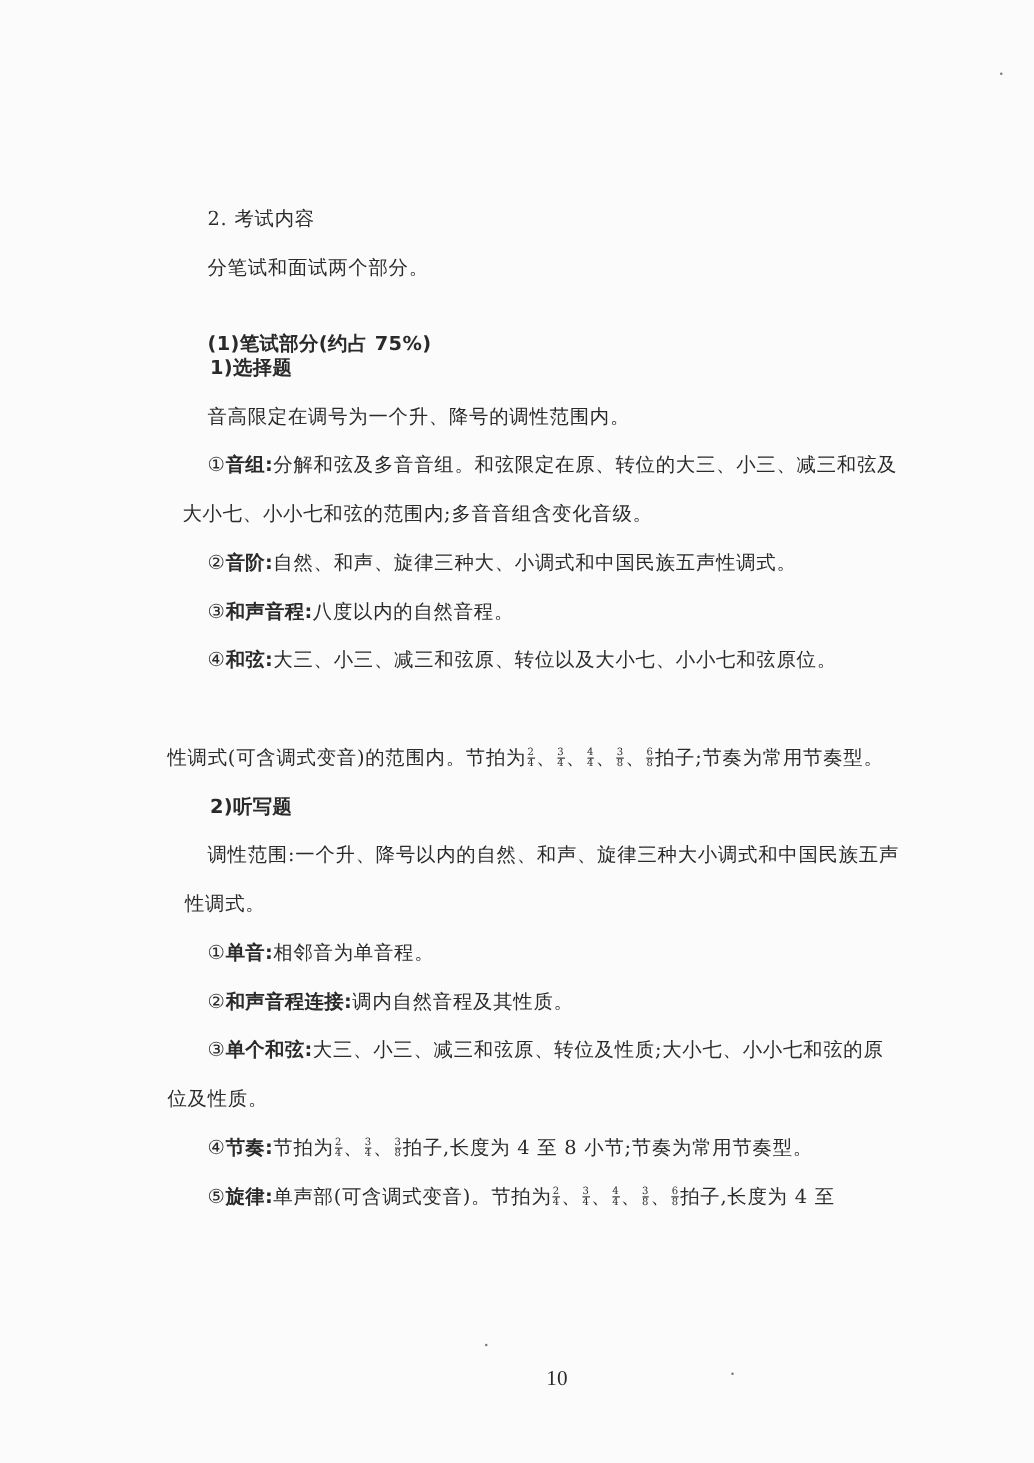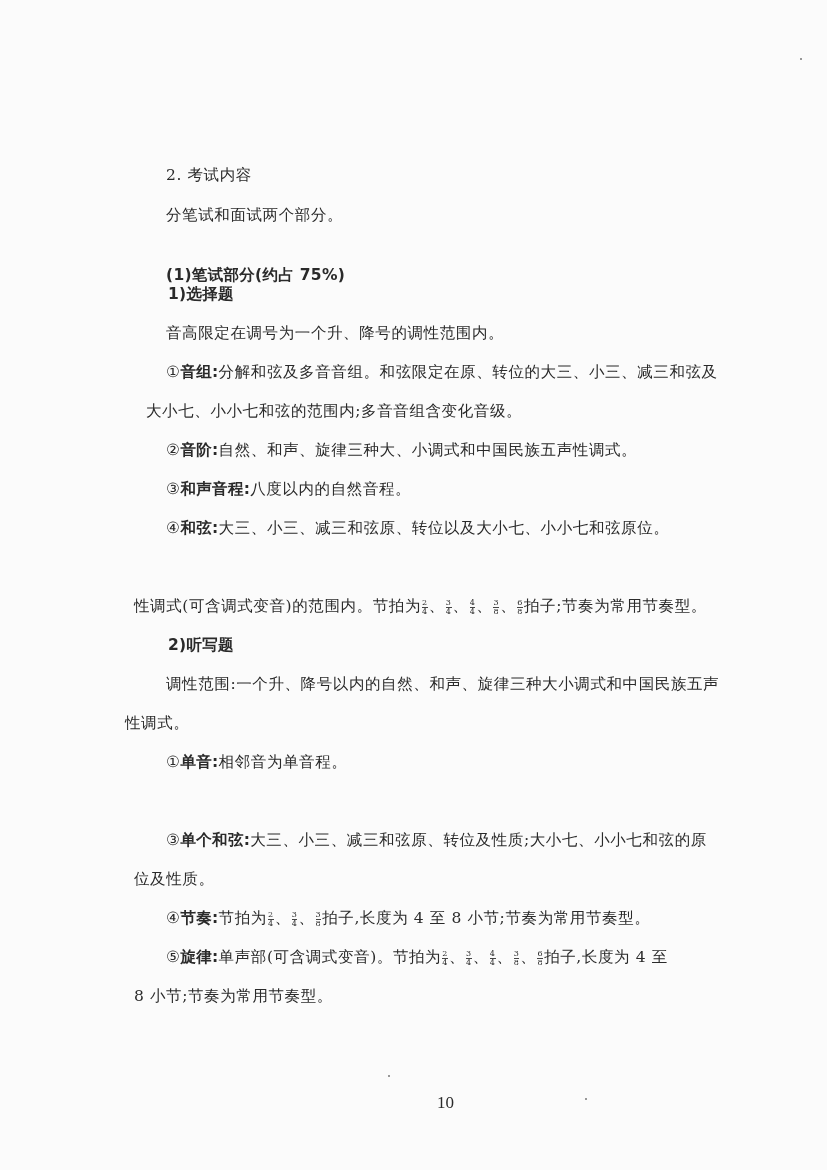--- a/index.html
+++ b/index.html
@@ -38,37 +38,39 @@
   </div>
   <div class="line" style="left:166px;top:518px;">
     <span>④</span><span class="b">和弦:</span><span>大三、小三、减三和弦原、转位以及大小七、小小七和弦原位。</span>
   </div>
   <div class="line" style="left:134px;top:596px;">
     <span>性调式(可含调式变音)的范围内。节拍为</span><span class="frac"><span class="num">2</span><span>4</span></span><span>、</span><span class="frac"><span class="num">3</span><span>4</span></span><span>、</span><span class="frac"><span class="num">4</span><span>4</span></span><span>、</span><span class="frac"><span class="num">3</span><span>8</span></span><span>、</span><span class="frac"><span class="num">6</span><span>8</span></span><span>拍子;节奏为常用节奏型。</span>
   </div>
 
   <div class="line b" style="left:168px;top:635px;">2)听写题</div>
   <div class="line" style="left:166px;top:674px;">调性范围:一个升、降号以内的自然、和声、旋律三种大小调式和中国民族五声</div>
-  <div class="line" style="left:125px;top:713px;">性调式。</div>
+  <div class="line" style="left:148px;top:713px;">性调式。</div>
 
   <div class="line" style="left:166px;top:752px;">
     <span>①</span><span class="b">单音:</span><span>相邻音为单音程。</span>
+  </div>
+  <div class="line" style="left:166px;top:791px;">
+    <span>②</span><span class="b">和声音程连接:</span><span>调内自然音程及其性质。</span>
   </div>
   <div class="line" style="left:166px;top:830px;">
     <span>③</span><span class="b">单个和弦:</span><span>大三、小三、减三和弦原、转位及性质;大小七、小小七和弦的原</span>
   </div>
   <div class="line" style="left:134px;top:869px;">位及性质。</div>
 
   <div class="line" style="left:166px;top:908px;">
     <span>④</span><span class="b">节奏:</span><span>节拍为</span><span class="frac"><span class="num">2</span><span>4</span></span><span>、</span><span class="frac"><span class="num">3</span><span>4</span></span><span>、</span><span class="frac"><span class="num">3</span><span>8</span></span><span>拍子,长度为 4 至 8 小节;节奏为常用节奏型。</span>
   </div>
 
   <div class="line" style="left:166px;top:947px;">
     <span>⑤</span><span class="b">旋律:</span><span>单声部(可含调式变音)。节拍为</span><span class="frac"><span class="num">2</span><span>4</span></span><span>、</span><span class="frac"><span class="num">3</span><span>4</span></span><span>、</span><span class="frac"><span class="num">4</span><span>4</span></span><span>、</span><span class="frac"><span class="num">3</span><span>8</span></span><span>、</span><span class="frac"><span class="num">6</span><span>8</span></span><span>拍子,长度为 4 至</span>
   </div>
-  <div class="line" style="left:134px;top:986px;">8 小节;节奏为常用节奏型。</div>
 
   <div class="pnum">10</div>
 
   <div class="dot" style="left:800px;top:58px;"></div>
   <div class="dot" style="left:388px;top:1075px;"></div>
   <div class="dot" style="left:585px;top:1098px;"></div>
 </div>
 
 </body></html>

